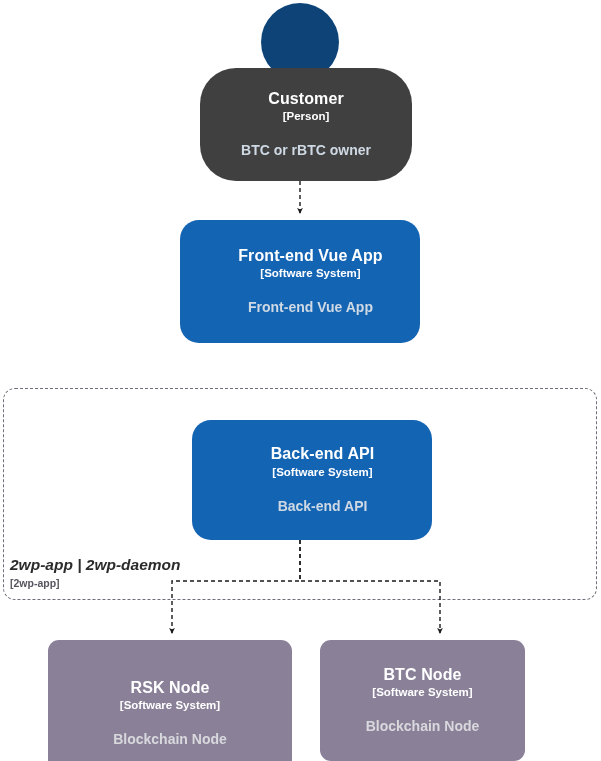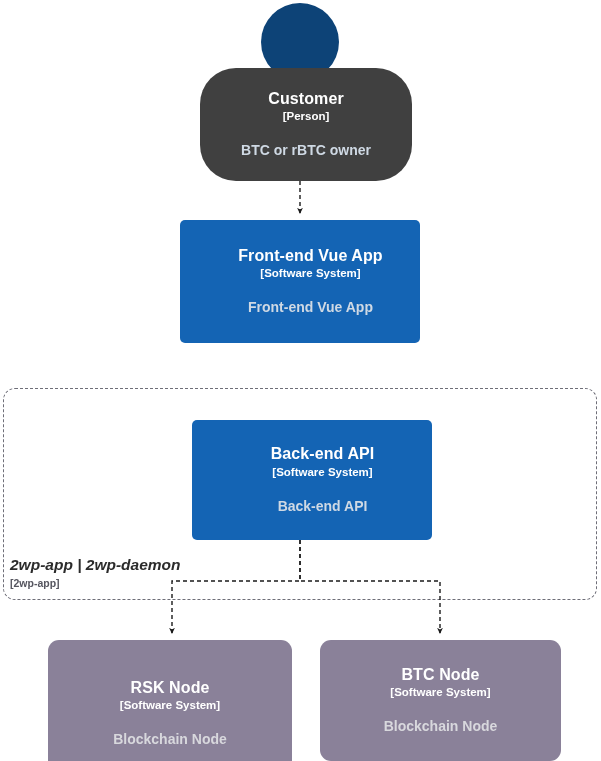--- a/index.html
+++ b/index.html
@@ -66,21 +66,21 @@
     top: 68px;
     width: 212px;
     height: 113px;
     background: #404040;
     border-radius: 36px;
   }
 
   
   .system {
     background: #1464B4;
-    border-radius: 5px;
+    border-radius: 19px;
     padding-left: 21px;
   }
   #frontend-vue-app {
     left: 180px;
     top: 220px;
     width: 240px;
     height: 123px;
   }
   #backend-api {
     left: 192px;
@@ -96,21 +96,21 @@
   }
   #rsk-node {
     left: 48px;
     top: 640px;
     width: 244px;
     height: 147px;
   }
   #btc-node {
     left: 320px;
     top: 640px;
-    width: 241px;
+    width: 205px;
     height: 121px;
   }
 
   
   #boundary {
     position: absolute;
     left: 3px;
     top: 388px;
     width: 594px;
     height: 212px;

